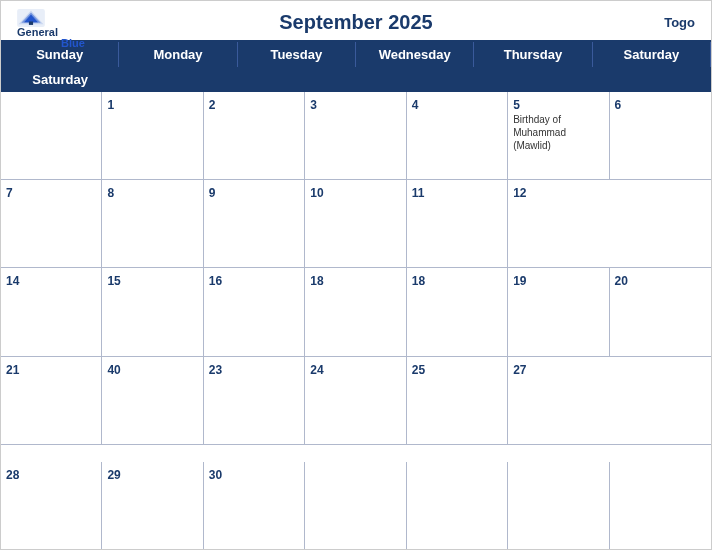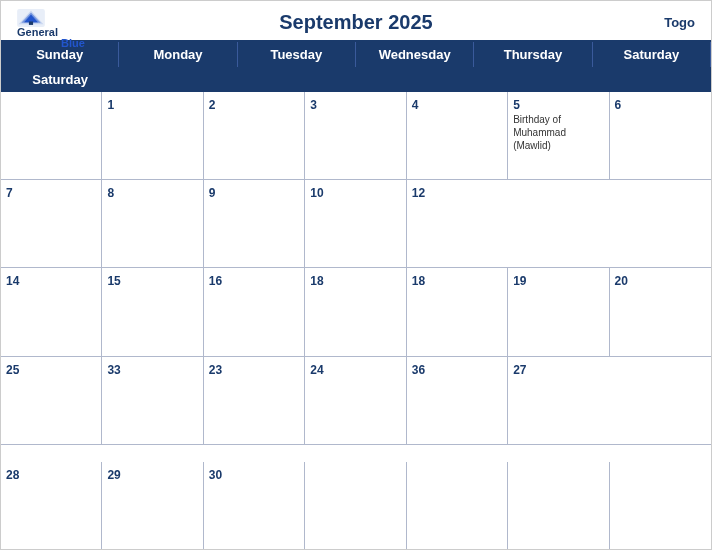--- a/index.html
+++ b/index.html
@@ -168,37 +168,38 @@
           <div class="day-cell"><span class="day-number">3</span></div>
           <div class="day-cell"><span class="day-number">4</span></div>
           <div class="day-cell"><span class="day-number">5</span><div class="event-text">Birthday of Muhammad (Mawlid)</div></div>
           <div class="day-cell"><span class="day-number">6</span></div>
         </div>
         <div class="week-row">
           <div class="day-cell"><span class="day-number">7</span></div>
           <div class="day-cell"><span class="day-number">8</span></div>
           <div class="day-cell"><span class="day-number">9</span></div>
           <div class="day-cell"><span class="day-number">10</span></div>
+          <div class="day-cell"><span class="day-number">11</span></div>
           <div class="day-cell"><span class="day-number">12</span></div>
         </div>
         <div class="week-row">
           <div class="day-cell"><span class="day-number">14</span></div>
           <div class="day-cell"><span class="day-number">15</span></div>
           <div class="day-cell"><span class="day-number">16</span></div>
           <div class="day-cell"><span class="day-number">18</span></div>
           <div class="day-cell"><span class="day-number">18</span></div>
           <div class="day-cell"><span class="day-number">19</span></div>
           <div class="day-cell"><span class="day-number">20</span></div>
         </div>
         <div class="week-row">
-          <div class="day-cell"><span class="day-number">25</span></div>
-          <div class="day-cell"><span class="day-number">33</span></div>
+          <div class="day-cell"><span class="day-number">21</span></div>
+          <div class="day-cell"><span class="day-number">40</span></div>
           <div class="day-cell"><span class="day-number">23</span></div>
           <div class="day-cell"><span class="day-number">24</span></div>
-          <div class="day-cell"><span class="day-number">36</span></div>
+          <div class="day-cell"><span class="day-number">25</span></div>
           <div class="day-cell"><span class="day-number">27</span></div>
         </div>
         <div class="week-row">
           <div class="day-cell"><span class="day-number">28</span></div>
           <div class="day-cell"><span class="day-number">29</span></div>
           <div class="day-cell"><span class="day-number">30</span></div>
           <div class="day-cell empty-cell"></div>
           <div class="day-cell empty-cell"></div>
           <div class="day-cell empty-cell"></div>
           <div class="day-cell empty-cell"></div>

